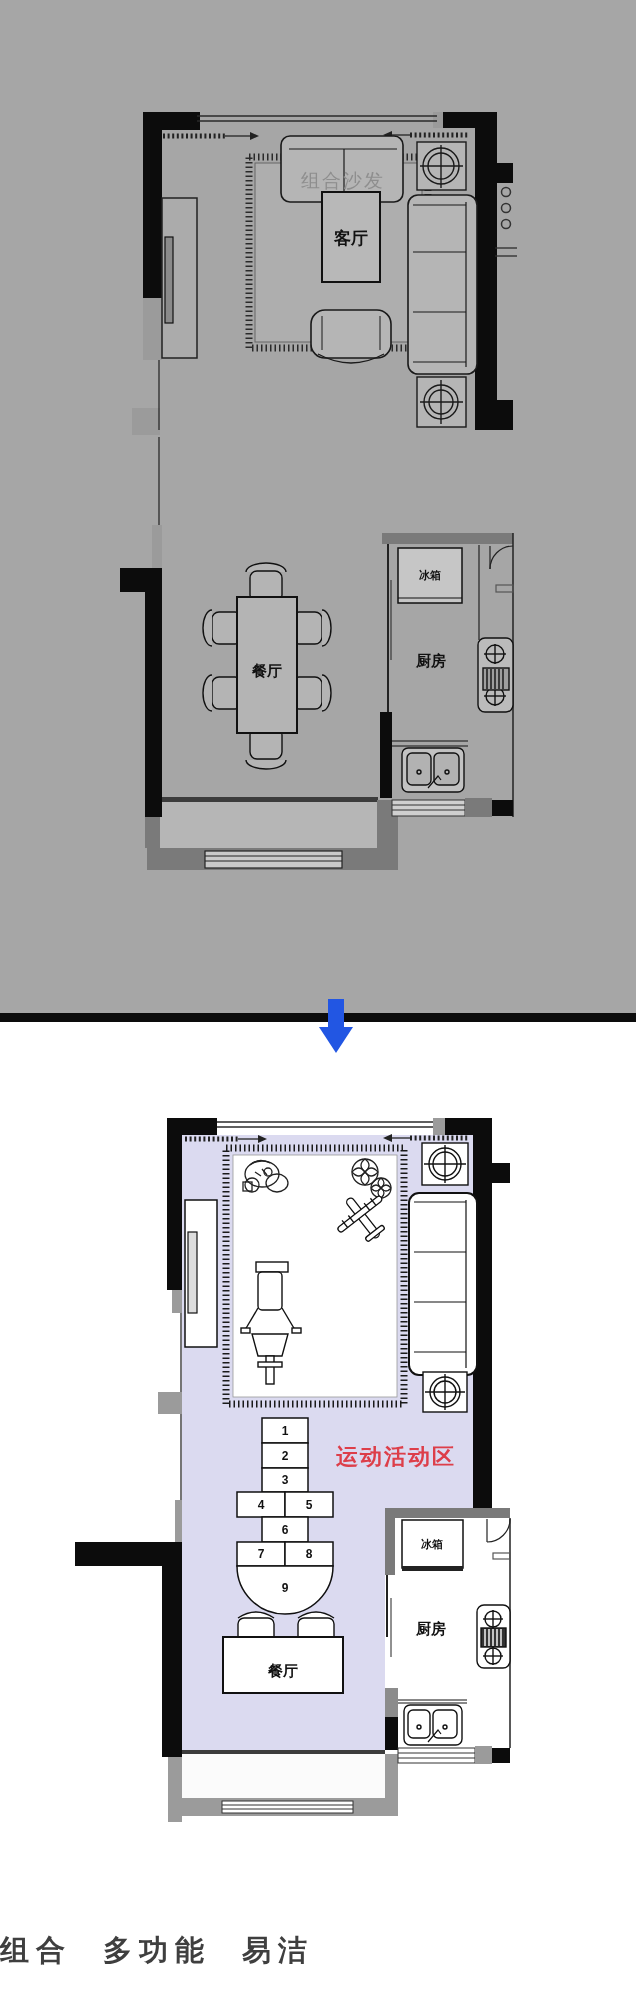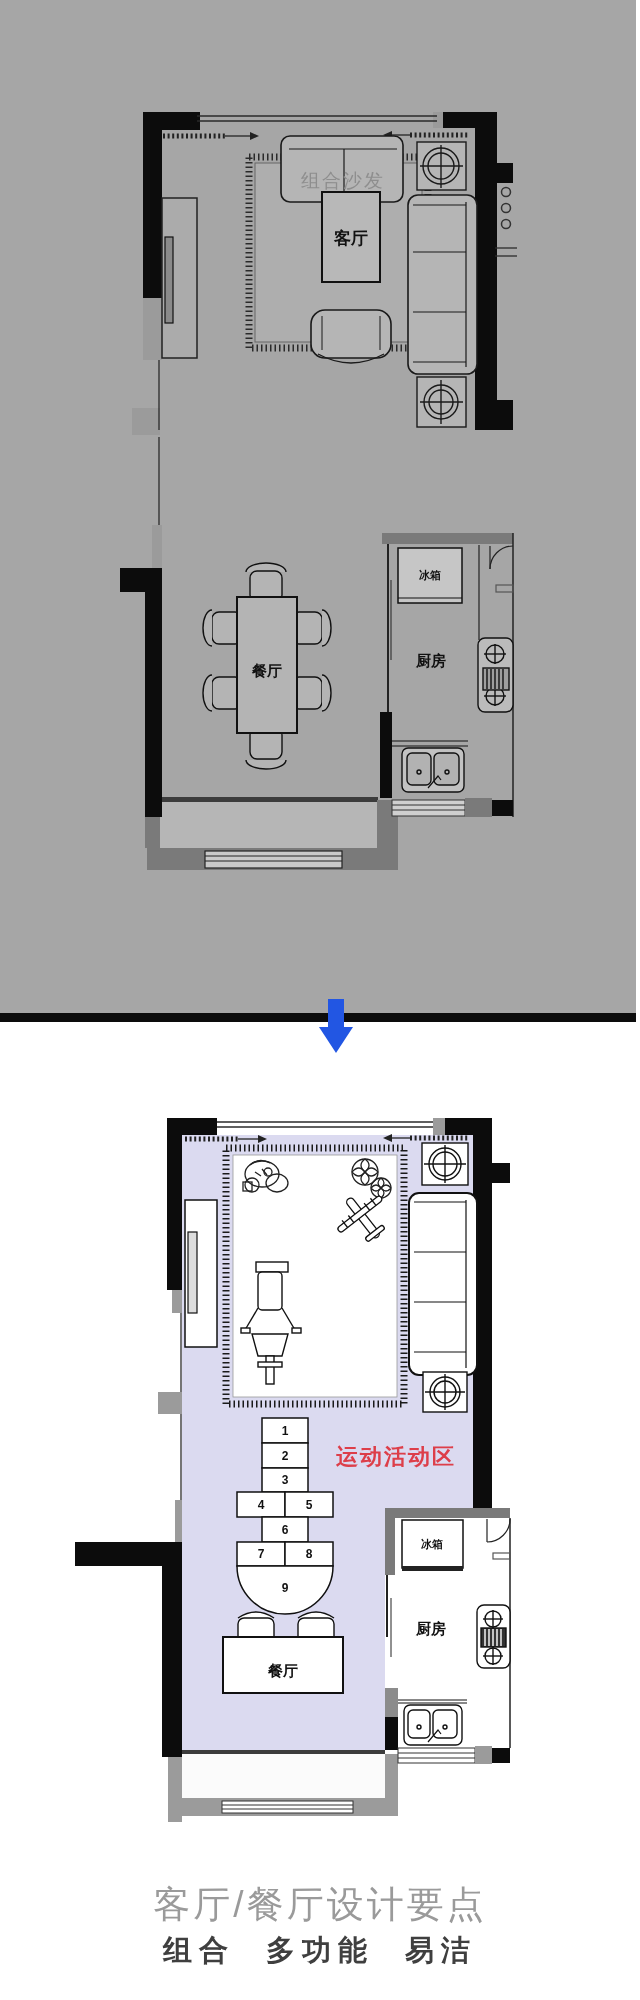--- a/index.html
+++ b/index.html
@@ -7,21 +7,21 @@
           font-family:"Liberation Sans",sans-serif;}
   .section-before{position:absolute;left:0;top:0;width:640px;height:1013px;background:#a6a6a6;}
   .divider{position:absolute;left:0;top:1013px;width:640px;height:9px;background:#0c0c0c;}
   .section-after{position:absolute;left:0;top:1022px;width:640px;height:978px;background:#ffffff;}
   .arrow-wrap{position:absolute;left:318px;top:999px;width:36px;height:55px;z-index:5;}
   svg{display:block;}
   svg text{font-family:"Liberation Sans",sans-serif;}
   .plan-label{font-weight:bold;fill:#111;}
   .footer-title{position:absolute;left:0;top:1880px;width:640px;text-align:center;
     font-size:37px;color:#9a9a9a;letter-spacing:3px;font-weight:500;}
-  .footer-sub{position:absolute;left:0;top:1931px;width:640px;text-align:center;
+  .footer-sub{position:absolute;left:0;top:1931px;width:640px;text-align:left;
     font-size:29px;color:#3f3f3f;letter-spacing:7px;word-spacing:16px;font-weight:600;}
 </style>
 </head>
 <body>
 
 <div class="canvas">
 
   <div class="section-before">
   <svg width="640" height="1013" viewBox="0 0 640 1013">
 
@@ -417,16 +417,15 @@
         <rect x="398" y="726" width="77" height="15" fill="#ffffff" stroke="#333" stroke-width="1"></rect>
         <line x1="398" y1="731" x2="475" y2="731" stroke="#333" stroke-width="1"></line>
         <line x1="398" y1="736" x2="475" y2="736" stroke="#333" stroke-width="1"></line>
         <rect x="475" y="724" width="17" height="18" fill="#9b9b9b"></rect>
         <rect x="492" y="726" width="18" height="15" fill="#0c0c0c"></rect>
       </g>
     </g>
   </svg>
   </div>
 
-  <div class="footer-title">客厅/餐厅设计要点</div>
   <div class="footer-sub">组合 多功能 易洁</div>
 
 </div>
 
 </body></html>

